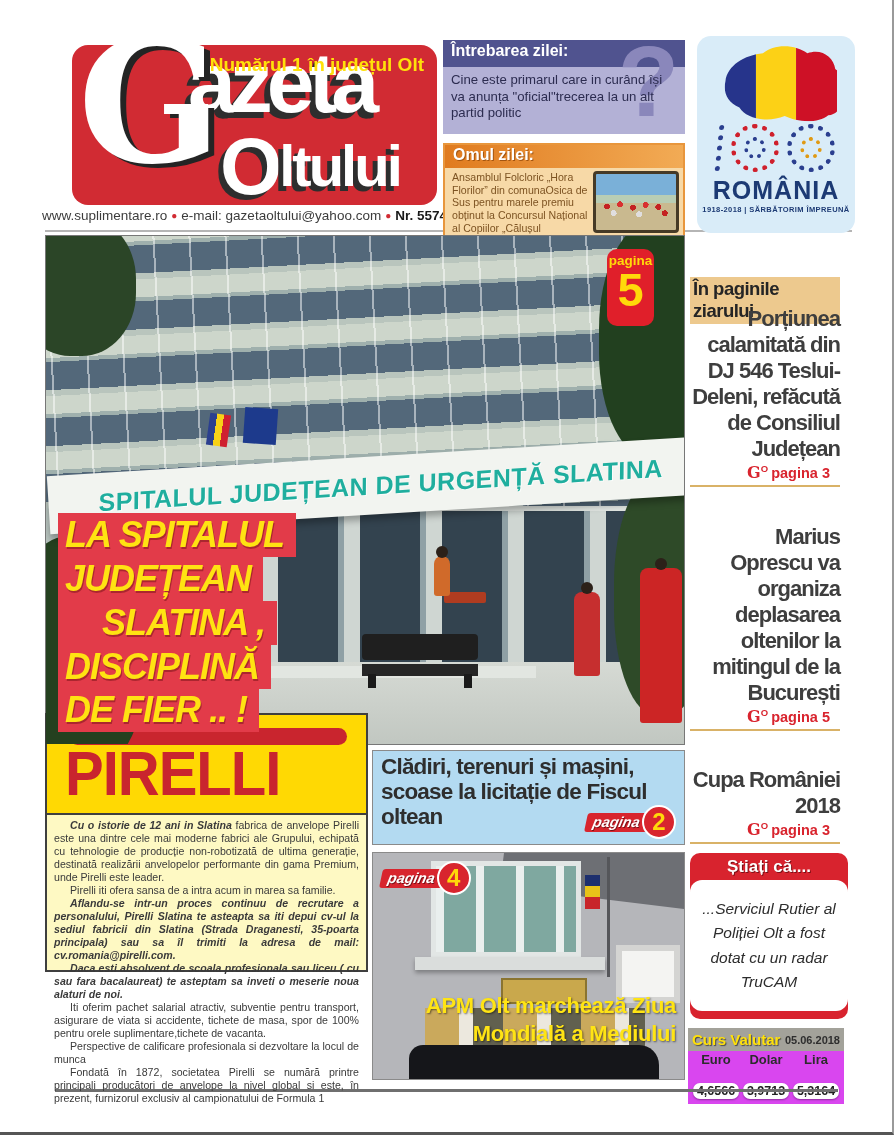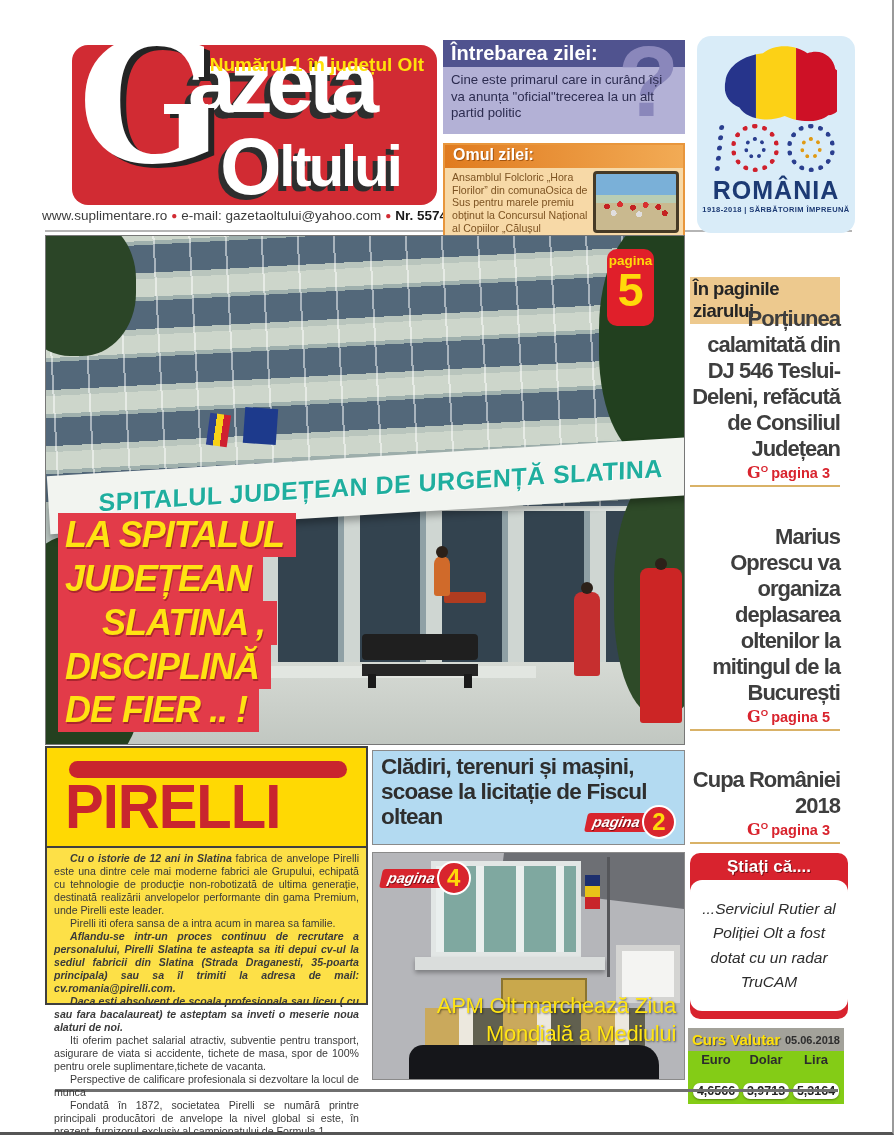--- a/index.html
+++ b/index.html
@@ -20,21 +20,21 @@
   .logo-oltului .initial { font-size:80px; vertical-align:-8px; }
   .logo-tagline { position:absolute; top:9px; right:13px; color:#ffe10a; font-weight:bold; font-size:19px; z-index:3; }
   .info-bar { position:absolute; left:42px; top:208px; width:812px; font-size:13.5px; color:#3c3c3c;
               white-space:nowrap; }
   .info-bar .dot { color:#d12b33; font-size:10px; padding:0 4px; vertical-align:1px; }
   .info-bar .b { font-weight:bold; color:#1a1a1a; }
   .mast-rule { position:absolute; left:45px; top:230px; width:807px; height:2px; background:#b5b5b5; }
 
   
   .qbox { position:absolute; left:443px; top:40px; width:242px; height:94px; background:#b3b1d6; overflow:hidden; }
-  .qbox-head { height:27px; background:#50538f; color:#fff; font-weight:bold; font-size:20px; padding:2px 8px; }
+  .qbox-head { height:27px; background:#50538f; color:#fff; font-weight:bold; font-size:16px; padding:2px 8px; }
   .qbox-body { position:relative; padding:5px 8px; font-size:13.2px; color:#2c2c50; line-height:1.25; z-index:1; }
   .qmark { position:absolute; right:6px; top:-4px; font-size:100px; line-height:90px; font-weight:bold;
            color:#8a87bb; z-index:0; }
 
   
   .obox { position:absolute; left:443px; top:143px; width:242px; height:97px; background:#f7d9a7;
           border:2px solid #e8963c; overflow:hidden; }
   .obox-head { height:23px; background:linear-gradient(90deg,#e07b1f,#f2ab55); color:#fff; font-weight:bold;
                font-size:16px; padding:1px 8px; text-shadow:1px 1px 0 #a35510; }
   .obox-body { display:flex; padding:3px 4px 3px 7px; gap:5px; }
@@ -130,30 +130,30 @@
   .know-body { background:#fff; border-radius:12px; margin-top:3px; height:131px; display:flex; align-items:center;
     justify-content:center; text-align:center; font-style:italic; font-size:15.5px; color:#2d2d2d;
     padding:4px 6px; line-height:1.55; }
 
   
   .curs { position:absolute; left:688px; top:1028px; width:156px; }
   .curs-head { background:#a3a29a; display:flex; justify-content:space-between; align-items:center;
     padding:2px 4px; height:23px; }
   .curs-title { color:#ffe10a; font-weight:bold; font-size:15px; text-shadow:1px 1px 1px #4a4a4a; }
   .curs-date { color:#2e2e2e; font-size:11px; font-weight:bold; }
-  .curs-body { background:#84cc16; display:flex; gap:4px; padding:1px 5px 5px; }
+  .curs-body { background:#d946ef; display:flex; gap:4px; padding:1px 5px 5px; }
   .cur { flex:1; text-align:center; }
   .cur-name { font-weight:bold; font-size:13px; color:#2c2c2c; }
   .cur-val { background:#fff; border-radius:7px; font-weight:bold; font-size:12.5px; color:#222;
     margin-top:16px; padding:1px 0; box-shadow:0 1px 2px rgba(0,0,0,.35); }
 
   .bottom-rule { position:absolute; left:55px; top:1089px; width:783px; height:3px; background:#6f6f6f; }
 
   
-  .pad { position:absolute; left:45px; top:746px; width:323px; height:259px; border:2px solid #3f3f3f; background:#fde047; }
+  .pad { position:absolute; left:45px; top:713px; width:323px; height:259px; border:2px solid #3f3f3f; background:#fef9c3; }
   .pad-logo { height:100px; background:#ffd903; border-bottom:2px solid #3f3f3f; position:relative; overflow:hidden; }
   .p-bar { position:absolute; left:22px; top:13px; width:278px; height:17px; background:#c9252e; border-radius:9px; }
   .p-word { position:absolute; left:18px; top:24px; font-weight:bold; font-size:58px; letter-spacing:-1px;
     color:#c9252e; transform:scaleY(1.08); }
   .pad-text { padding:4px 7px; font-size:10.6px; color:#3a3a3a; line-height:1.23; text-align:justify; }
   .pad-text p { margin:0; text-indent:16px; }
   .bi { font-weight:bold; font-style:italic;margin-top:33px; }
 
   
   .bluebox { position:absolute; left:372px; top:750px; width:313px; height:95px; background:#b3daf1;
@@ -182,21 +182,21 @@
     background:repeating-linear-gradient(90deg,#caa95c 0 34px,#ece8de 34px 48px,#61604f 48px 78px); }
   .winr2 { position:absolute; right:4px; top:92px; width:64px; height:58px; background:#f4f4f2;
     border:6px solid #d4d4d2; }
   .flag2 { position:absolute; right:84px; top:22px; width:15px; height:34px;
     background:linear-gradient(180deg,#1d2f6e 0 33%,#e8c219 33% 66%,#c8252a 66%); }
   .pole2 { position:absolute; right:74px; top:4px; width:3px; height:120px; background:#55565a; }
   .car2 { position:absolute; left:36px; bottom:-10px; width:250px; height:44px; background:#15161a;
     border-radius:14px 20px 4px 4px; }
   .pg4 { left:8px; top:8px; }
   .caption2 { position:absolute; right:8px; bottom:30px; width:280px; text-align:right; color:#ffe414;
-    font-weight:normal; font-size:22px; line-height:1.3; letter-spacing:-0.3px;
+    font-weight:bold; font-size:22px; line-height:1.3; letter-spacing:-0.3px;
     text-shadow:1px 1px 2px rgba(0,0,0,.5); }
 </style>
 </head>
 <body>
 
 <div id="page">
 
   <div class="red-logo">
     <div class="logo-tagline">Numărul 1 în județul Olt</div>
     <div class="logo-g">G</div>

